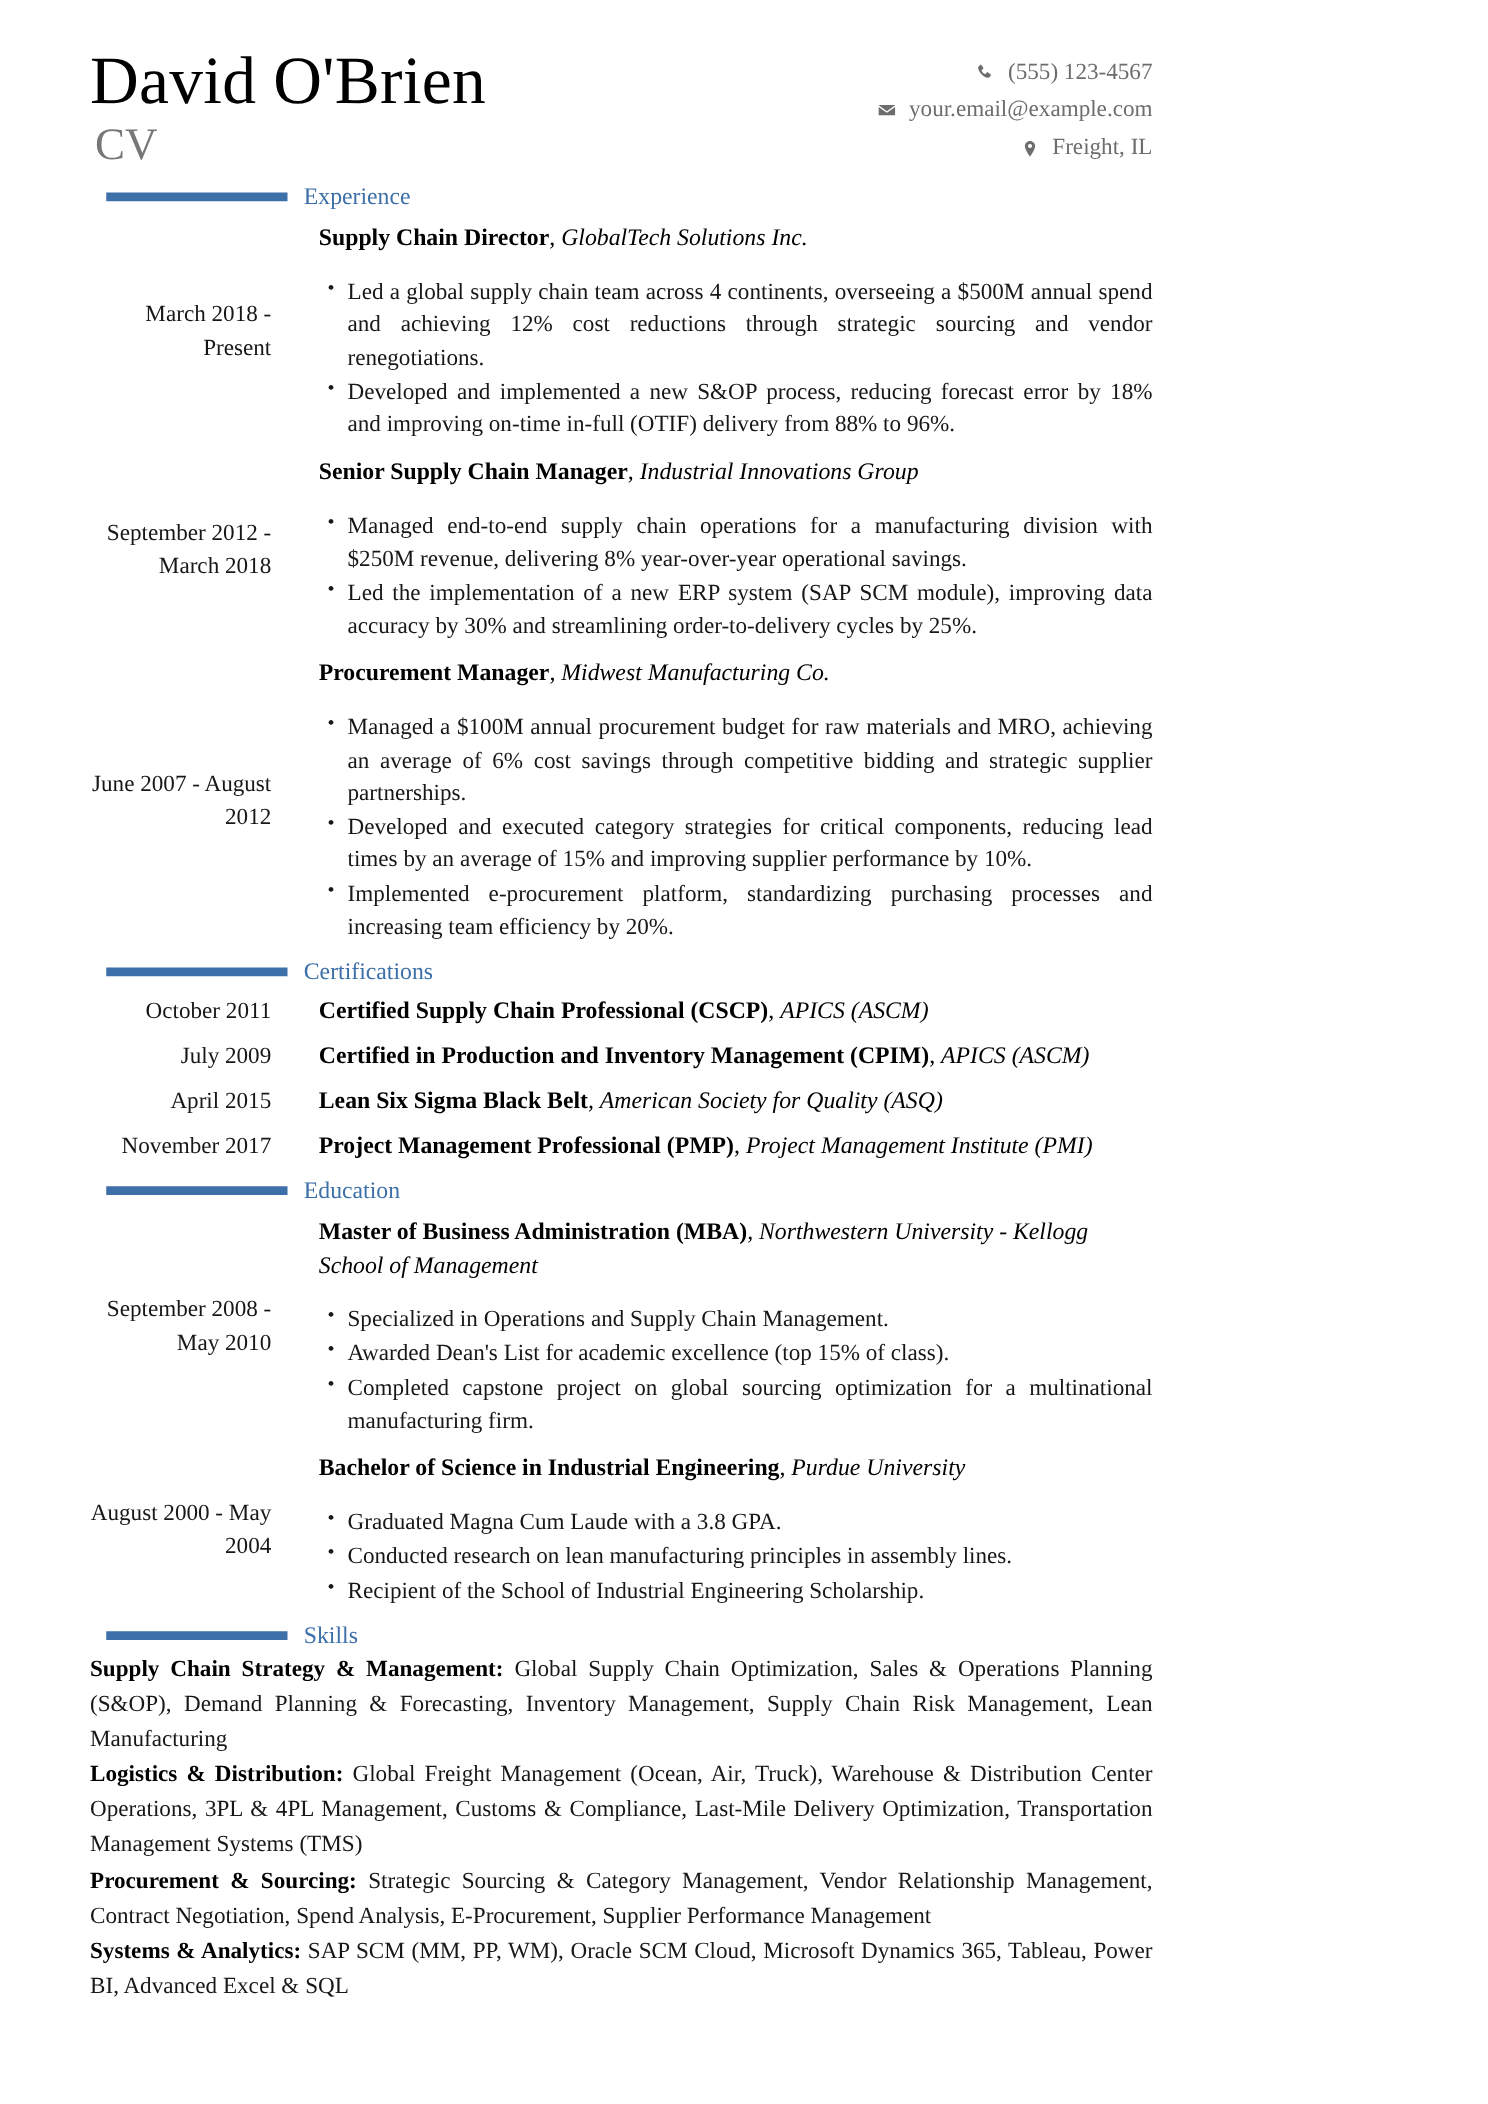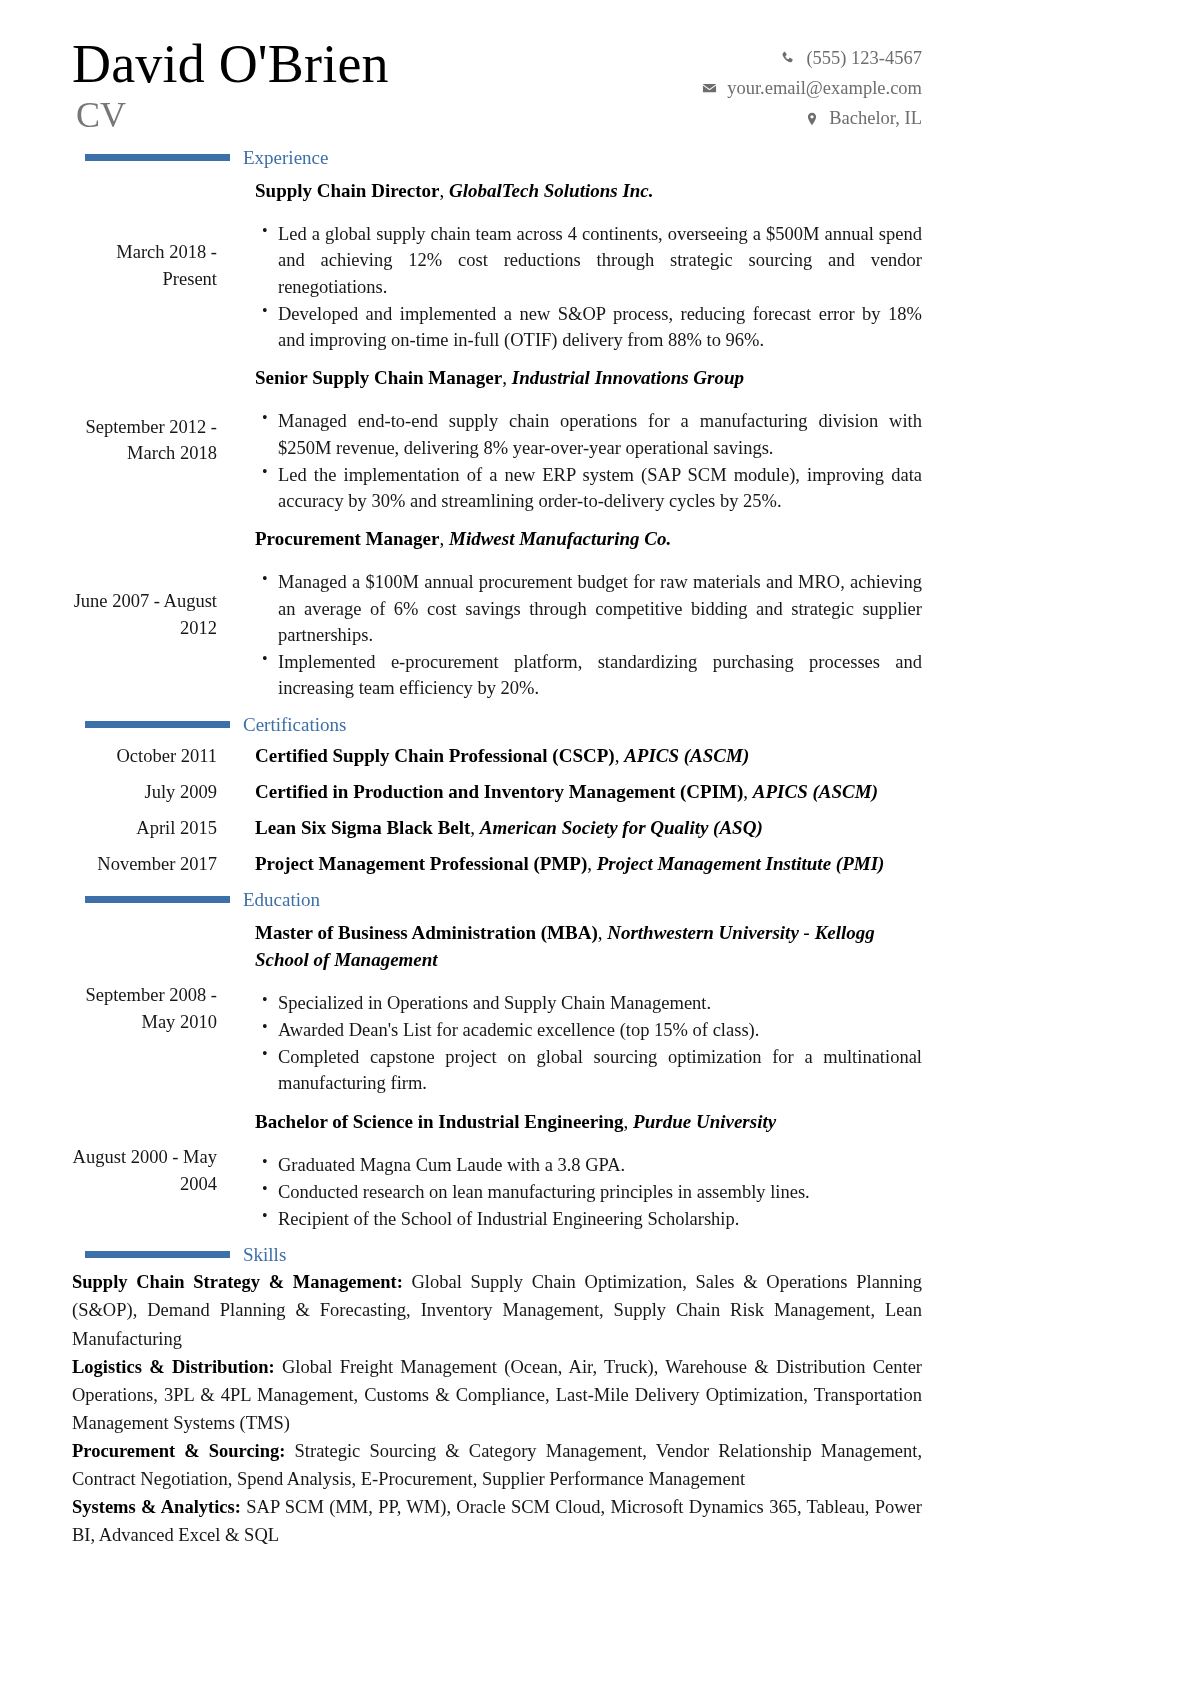--- a/index.html
+++ b/index.html
@@ -108,21 +108,21 @@
     padding-right: 14px;
     box-sizing: border-box;
   }
   .body { flex: 1 1 auto; min-width: 0; }
   .entry-title {
     font-size: 19px;
     line-height: 1.42;
     color: #000;
   }
   .entry-title b { font-weight: 700; }
-  .entry-title i { font-style: italic; font-weight: 700; }
+  .entry-title i { font-style: italic; font-weight: 400; }
 
   ul.bullets {
     margin: 16px 0 0 0;
     padding-left: 23px;
     list-style: none;
   }
   ul.bullets li {
     font-size: 18.5px;
     line-height: 1.42;
     text-align: justify;
@@ -176,21 +176,21 @@
             </svg>
         </span>
         <span>your.email@example.com</span>
       </div>
       <div class="contact-row">
         <span class="ico">
           <svg viewBox="0 0 16 16" width="14" height="14">
               <path d="M8 .8c-2.6 0-4.7 2.1-4.7 4.7 0 3.5 4.7 9.7 4.7 9.7s4.7-6.2 4.7-9.7C12.7 2.9 10.6.8 8 .8zm0 6.6a1.9 1.9 0 1 1 0-3.8 1.9 1.9 0 0 1 0 3.8z"></path>
             </svg>
         </span>
-        <span>Bachelor, IL</span>
+        <span>Freight, IL</span>
       </div>
     </div>
   </div>
 
   <div class="section-head">
     <span class="rule long"></span>
     <span class="section-title">Experience</span>
   </div>
 
   <div class="entry">
@@ -220,20 +220,21 @@
   </div>
 
   <div class="entry">
     <div class="dates">June 2007 - August 2012</div>
     <div class="body">
       <div class="entry-title">
         <b>Procurement Manager</b><span>, </span><i>Midwest Manufacturing Co.</i>
       </div>
       <ul class="bullets">
         <li>Managed a $100M annual procurement budget for raw materials and MRO, achieving an average of 6% cost savings through competitive bidding and strategic supplier partnerships.</li>
+        <li>Developed and executed category strategies for critical components, reducing lead times by an average of 15% and improving supplier performance by 10%.</li>
         <li>Implemented e-procurement platform, standardizing purchasing processes and increasing team efficiency by 20%.</li>
       </ul>
     </div>
   </div>
 
   <div class="section-head">
     <span class="rule long"></span>
     <span class="section-title">Certifications</span>
   </div>
 

